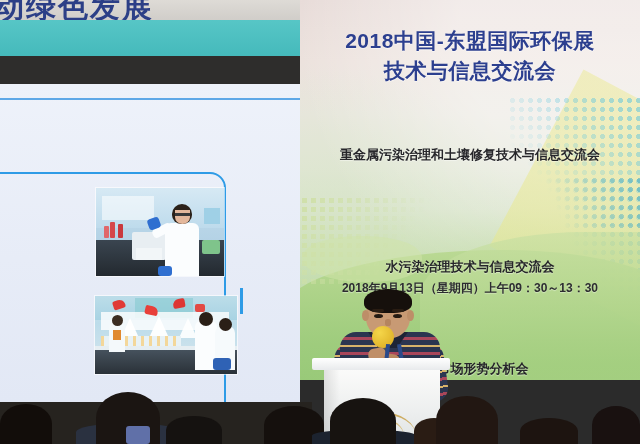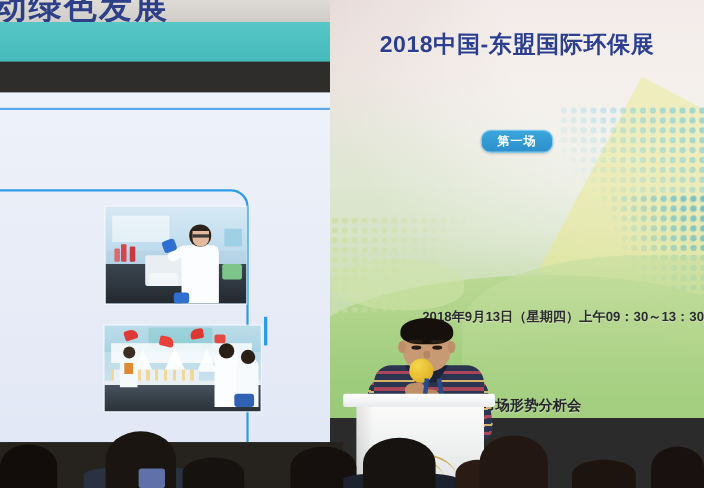--- a/index.html
+++ b/index.html
@@ -173,21 +173,21 @@
     position:absolute;left:0;width:340px;text-align:center;
     font-size:13px;font-weight:bold;color:#26262a;white-space:nowrap;
     text-shadow:0 1px 1px rgba(255,255,255,.45);
   }
   .sess-time{
     position:absolute;left:0;width:340px;text-align:center;
     font-size:12px;font-weight:bold;color:#2c2c30;white-space:nowrap;
     text-shadow:0 1px 1px rgba(255,255,255,.4);
   }
   .s1t{top:146px;} .s1d{top:168px;}
-  .s2t{top:258px;} .s2d{top:280px;text-align:right;}
+  .s2t{top:258px;} .s2d{top:280px;}
   .s3t{top:360px;} .s3d{top:382px;}
 
   
   #speaker{position:absolute;left:322px;top:292px;width:132px;height:152px;}
   .sp-head{position:absolute;left:44px;top:0px;width:44px;height:46px;background:#c89a74;border-radius:48% 48% 44% 44%;}
   .sp-hair{position:absolute;left:42px;top:-3px;width:48px;height:24px;background:#16100c;border-radius:50% 50% 38% 38%;}
   .sp-earL{position:absolute;left:40px;top:18px;width:7px;height:11px;background:#bd8e68;border-radius:50%;}
   .sp-earR{position:absolute;left:85px;top:18px;width:7px;height:11px;background:#bd8e68;border-radius:50%;}
   .sp-browL{position:absolute;left:50px;top:17px;width:12px;height:3px;background:#2a1d13;border-radius:2px;}
   .sp-browR{position:absolute;left:70px;top:17px;width:12px;height:3px;background:#2a1d13;border-radius:2px;}
@@ -313,24 +313,26 @@
     <div class="yellowwedge"></div>
     <div class="dots dotsA"></div>
     <div class="dots dotsB"></div>
     <div class="greenhill"></div>
     <div class="greenhill2"></div>
     <div class="leafpad"></div>
     <div class="dots dotsC"></div>
 
     <div class="ban-title">
       <span>2018中国-东盟国际环保展</span>
+      <span class="l2">技术与信息交流会</span>
     </div>
 
-    <div class="badge badge-1">第一场</div>
-
+    <div class="sess-title s1t">重金属污染治理和土壤修复技术与信息交流会</div>
+
+    <div class="sess-title s2t">水污染治理技术与信息交流会</div>
     <div class="sess-time s2d">2018年9月13日（星期四）上午09：30～13：30</div>
 
     <div class="sess-title s3t">监测市场形势分析会</div>
     <div class="sess-time s3d">日（星期五）上午09：30～13：30</div>
   </div>
 
   <div id="speaker">
     <div class="sp-armL"></div>
     <div class="sp-armR"></div>
     <div class="sp-neck"></div>

